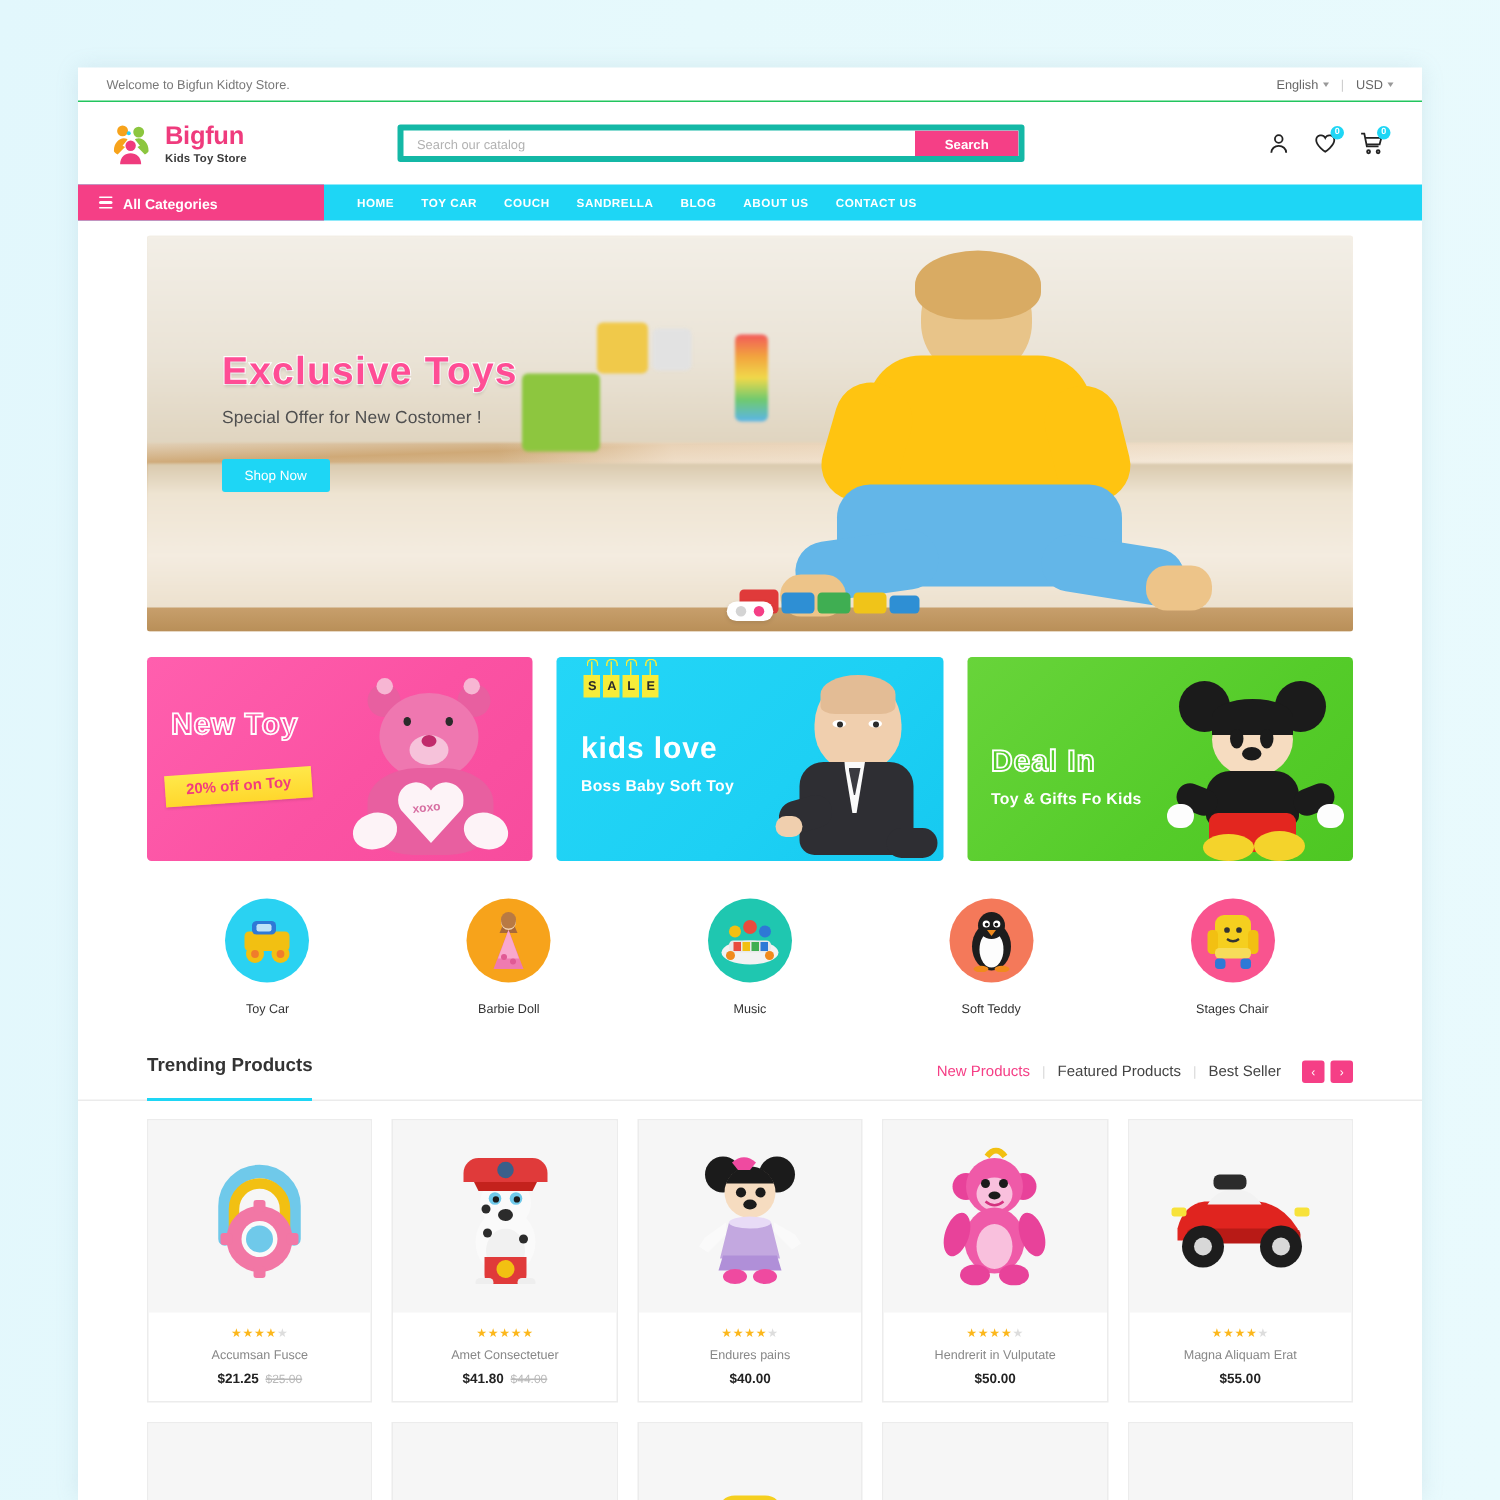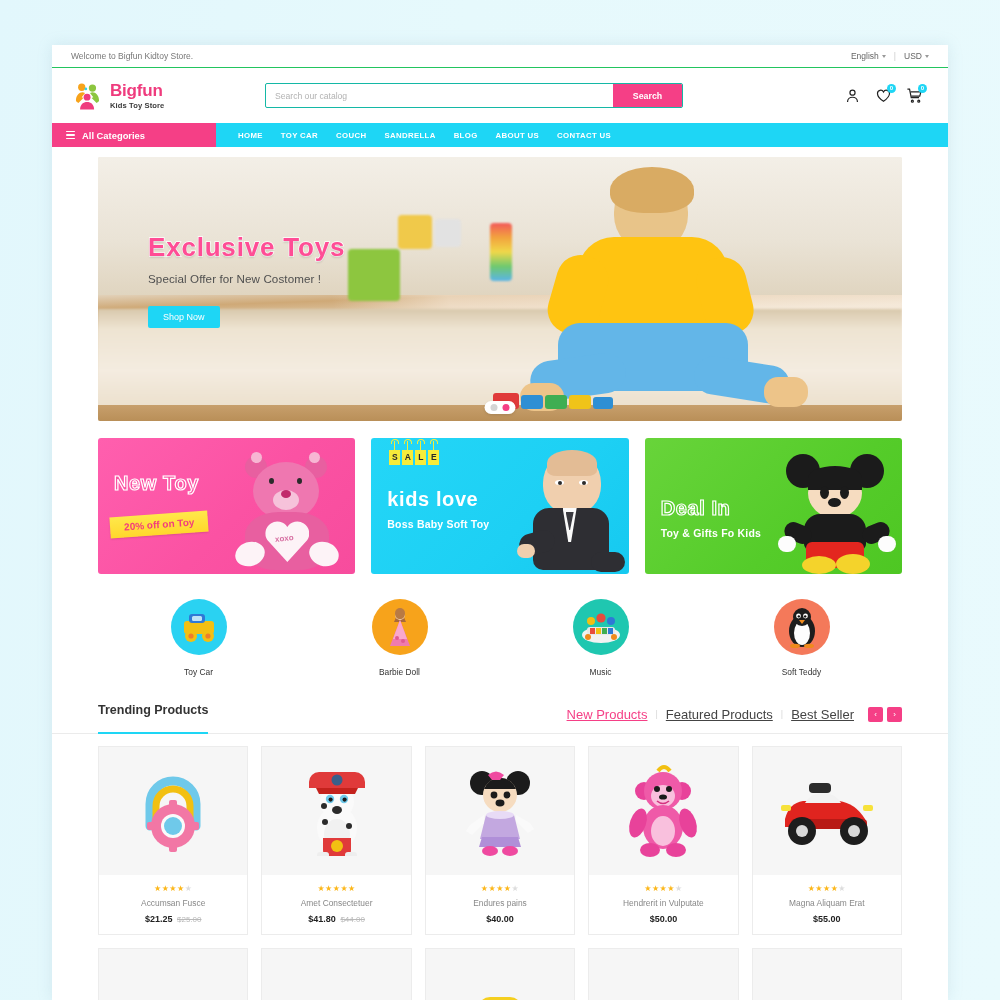--- a/index.html
+++ b/index.html
@@ -39,21 +39,21 @@
   .logo { display: flex; align-items: center; gap: 6px; width: 176px; }
   .logo-mark { width: 33px; height: 33px; flex: none; }
   .logo-text .brand {
     font-size: 17px; font-weight: bold; color: #ef3b7d; letter-spacing: -.2px; line-height: 1;
   }
   .logo-text .tag {
     font-size: 7.6px; color: #3b3b3b; font-weight: bold; letter-spacing: .1px; margin-top: 2px;
   }
   .searchbox {
     flex: none; width: 418px; margin-left: 18px; height: 25px;
-    border: 1px solid #14b8a6; border-radius: 2px; display: flex; overflow: hidden; background:#fff;
+    border: 4px solid #14b8a6; border-radius: 2px; display: flex; overflow: hidden; background:#fff;
   }
   .searchbox input {
     flex: 1; border: 0; outline: 0; padding: 0 9px; font-size: 8.6px; color: #555;
     font-family: "Liberation Sans", sans-serif; background: transparent;
   }
   .searchbox input::placeholder { color: #b2b2b2; }
   .search-btn {
     width: 69px; background: #f53f86; color: #fff; border: 0; cursor: pointer;
     font-size: 8.8px; font-weight: bold; font-family: "Liberation Sans", sans-serif;
   }
@@ -176,21 +176,21 @@
     border-bottom: 1px solid #ebebeb; margin: 0 0 0 0; position: relative;
   }
   .trend-inner { width: 100%; display: flex; align-items: center; padding-bottom: 8px; }
   .trend-title {
     font-size: 12.5px; font-weight: bold; color: #333; position: relative; padding-bottom: 8px;
   }
   .trend-title::after {
     content: ""; position: absolute; left: 0; bottom: -9px; width: 100%; height: 2px; background: #1ed6f5;
   }
   .trend-tabs { margin-left: auto; display: flex; align-items: center; gap: 8px; }
-  .trend-tabs .tab { font-size: 13px; color: #444; cursor: pointer; text-decoration: underline; }
+  .trend-tabs .tab { font-size: 10px; color: #444; cursor: pointer; }
   .trend-tabs .tab.active { color: #f53f86; }
   .trend-tabs .vsep { color: #d8d8d8; font-size: 9px; }
   .arrows { display: flex; gap: 4px; margin-left: 6px; }
   .arrow {
     width: 15px; height: 15px; background: #f53f86; color: #fff; border-radius: 2px;
     font-size: 8px; display: flex; align-items: center; justify-content: center; cursor: pointer;
   }
 
   
   .grid { display: flex; gap: 13px; padding: 12px 46px 0 46px; }
@@ -480,20 +480,36 @@
           <circle cx="13.8" cy="10.4" r="1.2" fill="#111"></circle>
             <circle cx="20.2" cy="10.4" r="1.2" fill="#111"></circle>
           <path d="M14 14h6l-3 4z" fill="#f08a1d"></path>
           <ellipse cx="10" cy="40" rx="5" ry="2.2" fill="#f08a1d"></ellipse>
           <ellipse cx="24" cy="40" rx="5" ry="2.2" fill="#f08a1d"></ellipse>
         </svg>
       </div>
       <div class="cat-label">Soft Teddy</div>
     </div>
 
+    <div class="cat">
+      <div class="cat-circle" style="background:#f9548f;">
+        <svg width="38" height="42" viewBox="0 0 38 42">
+          <rect x="7" y="4" width="24" height="26" rx="6" fill="#f5cf1f"></rect>
+          <rect x="2" y="14" width="7" height="16" rx="3" fill="#f2c012"></rect>
+          <rect x="29" y="14" width="7" height="16" rx="3" fill="#f2c012"></rect>
+          <rect x="7" y="26" width="24" height="7" rx="3" fill="#f7dc5a"></rect>
+          <circle cx="15" cy="14" r="1.9" fill="#333"></circle>
+            <circle cx="23" cy="14" r="1.9" fill="#333"></circle>
+          <path d="M15 20q4 3 8 0" stroke="#333" stroke-width="1.5" fill="none"></path>
+          <rect x="7" y="33" width="7" height="7" rx="2.5" fill="#2e79d6"></rect>
+          <rect x="24" y="33" width="7" height="7" rx="2.5" fill="#2e79d6"></rect>
+        </svg>
+      </div>
+      <div class="cat-label">Stages Chair</div>
+    </div>
   </div>
 
   <div class="trend-head">
     <div class="trend-inner">
       <div class="trend-title">Trending Products</div>
       <div class="trend-tabs">
         <span class="tab active">New Products</span>
         <span class="vsep">|</span>
         <span class="tab">Featured Products</span>
         <span class="vsep">|</span>

